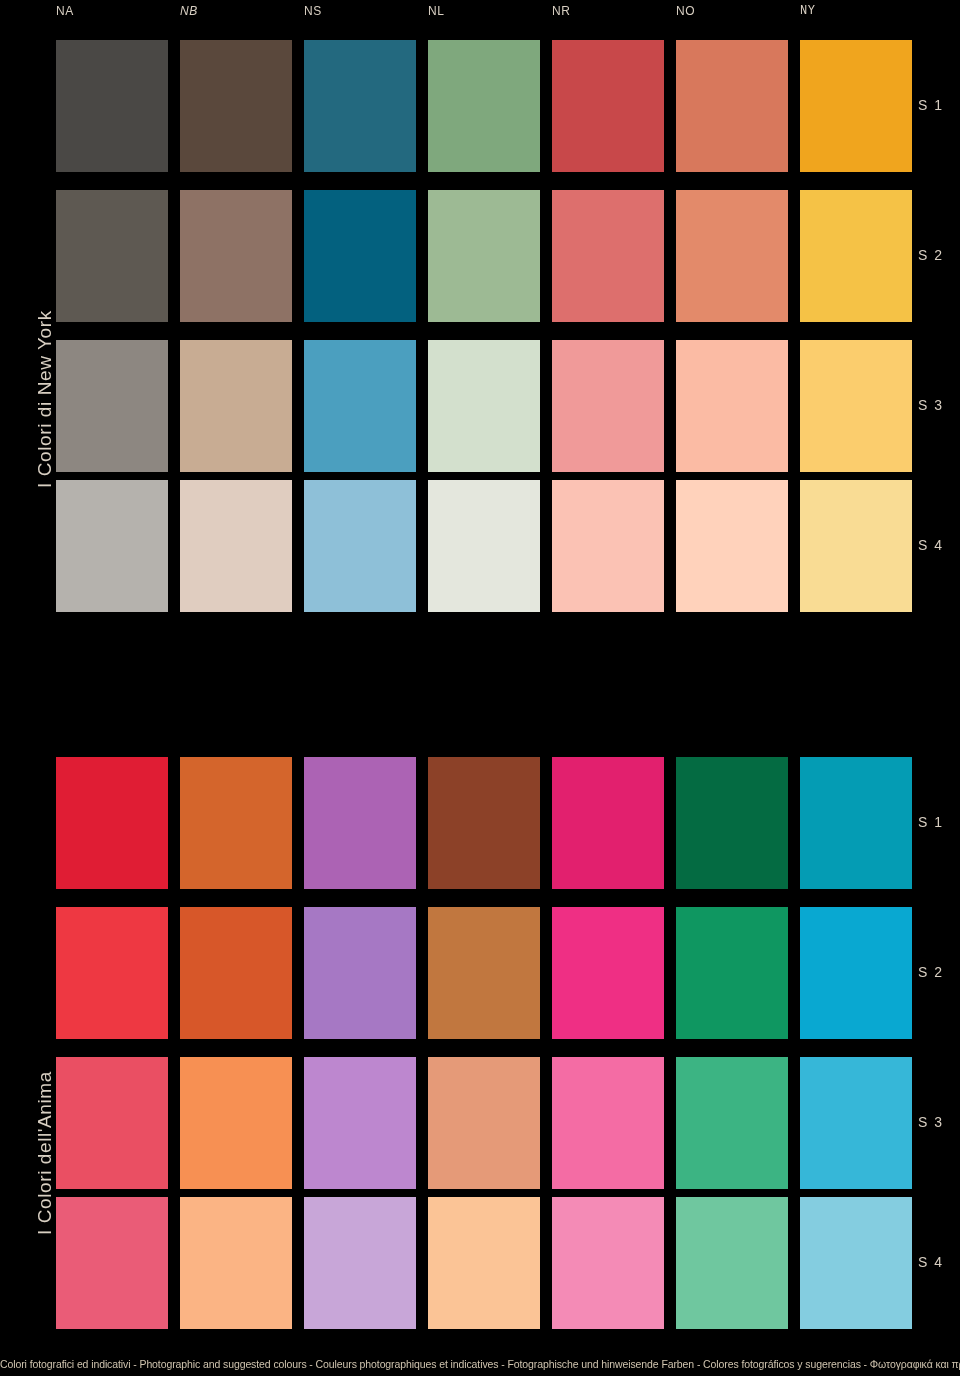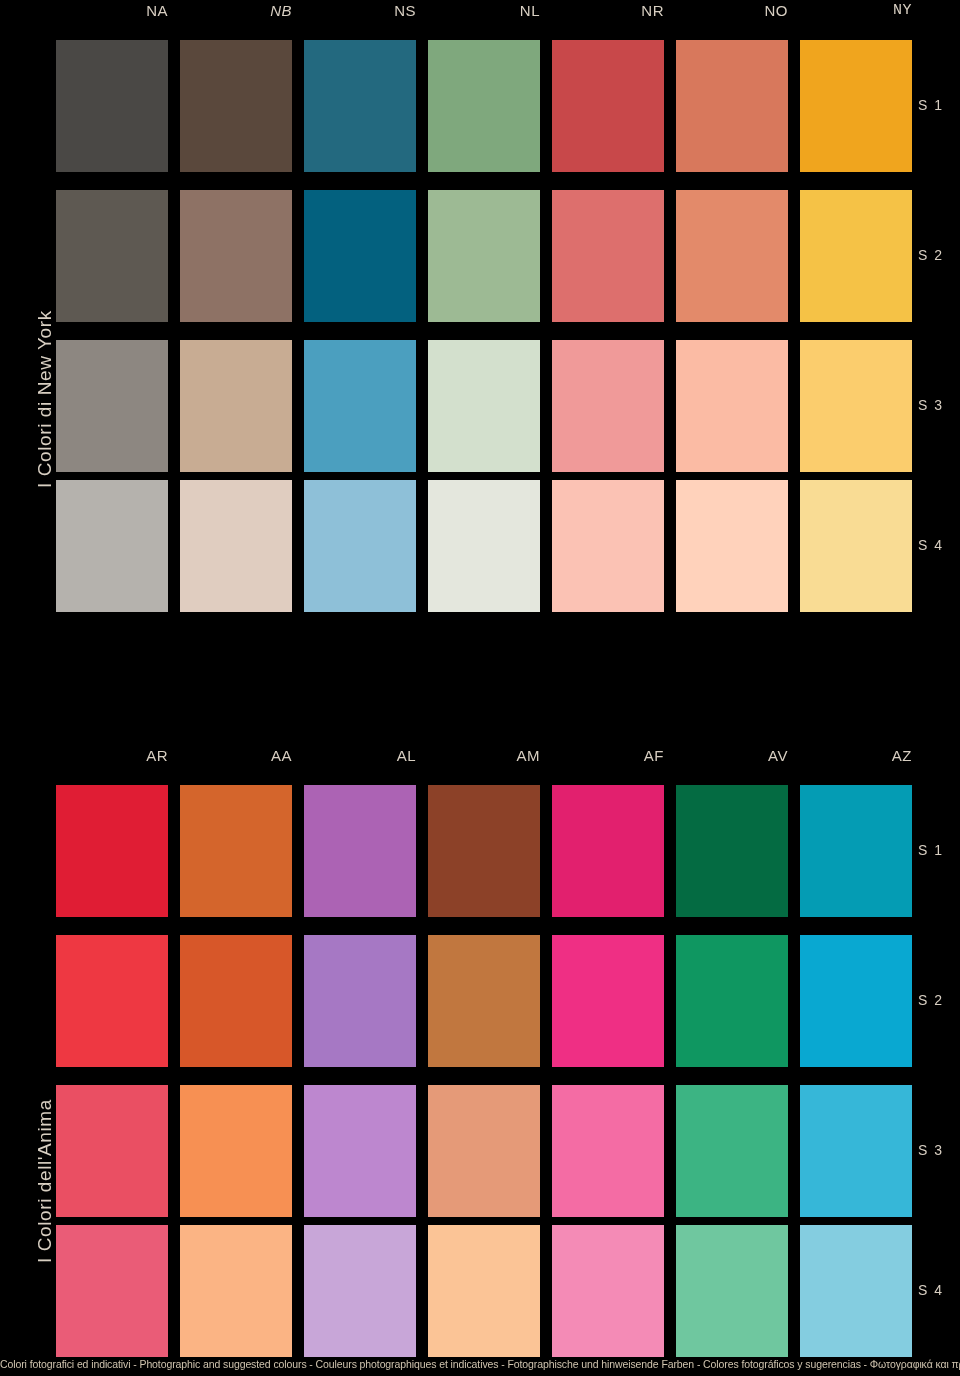--- a/index.html
+++ b/index.html
@@ -9,22 +9,22 @@
     font-family: "Liberation Sans", sans-serif;
     overflow: hidden;
   }
   .page { position: relative; width: 960px; height: 1376px; background: #000; }
 
   .chart { position: absolute; left: 0; width: 960px; }
 
   .col-headers { position: relative; height: 28px; }
   .col-header {
     position: absolute; top: 0;
-    width: 112px; text-align: right;
-    color: #d8cfc2; font-size: 15px; letter-spacing: 0.5px;
+    width: 112px; text-align: left;
+    color: #d8cfc2; font-size: 12px; letter-spacing: 0.5px;
     line-height: 22px;
   }
 
   .grid-area { position: relative; }
 
   .swatch {
     position: absolute;
     width: 112px;
     border: 0;
   }
@@ -106,29 +106,20 @@
         <div class="swatch" title="NL S 4" style="left: 428px; top: 452px; height: 132px; background: rgb(228, 231, 221);"></div>
         <div class="swatch" title="NR S 4" style="left: 552px; top: 452px; height: 132px; background: rgb(251, 194, 180);"></div>
         <div class="swatch" title="NO S 4" style="left: 676px; top: 452px; height: 132px; background: rgb(255, 210, 187);"></div>
         <div class="swatch" title="NY S 4" style="left: 800px; top: 452px; height: 132px; background: rgb(249, 220, 148);"></div>
         <div class="row-label" style="top: 509px;">S 4</div>
         <div class="side-title" style="top: 460px; left: 34px;">I Colori di New York</div>
       </div>
   </div>
 
   <div class="chart" id="chart-1" style="top:745px;">
-    <div class="col-headers">
-        <div class="col-header" style="left: 56px;">AR</div>
-        <div class="col-header" style="left: 180px;">AA</div>
-        <div class="col-header" style="left: 304px;">AL</div>
-        <div class="col-header" style="left: 428px;">AM</div>
-        <div class="col-header" style="left: 552px;">AF</div>
-        <div class="col-header" style="left: 676px;">AV</div>
-        <div class="col-header" style="left: 800px;">AZ</div>
-      </div>
     <div class="grid-area" style="height:570px;">
         <div class="swatch" title="AR S 1" style="left: 56px; top: 12px; height: 132px; background: rgb(224, 29, 52);"></div>
         <div class="swatch" title="AA S 1" style="left: 180px; top: 12px; height: 132px; background: rgb(212, 101, 44);"></div>
         <div class="swatch" title="AL S 1" style="left: 304px; top: 12px; height: 132px; background: rgb(172, 99, 180);"></div>
         <div class="swatch" title="AM S 1" style="left: 428px; top: 12px; height: 132px; background: rgb(140, 65, 40);"></div>
         <div class="swatch" title="AF S 1" style="left: 552px; top: 12px; height: 132px; background: rgb(226, 32, 110);"></div>
         <div class="swatch" title="AV S 1" style="left: 676px; top: 12px; height: 132px; background: rgb(4, 107, 66);"></div>
         <div class="swatch" title="AZ S 1" style="left: 800px; top: 12px; height: 132px; background: rgb(4, 156, 180);"></div>
         <div class="row-label" style="top: 69px;">S 1</div>
         <div class="swatch" title="AR S 2" style="left: 56px; top: 162px; height: 132px; background: rgb(238, 56, 66);"></div>

